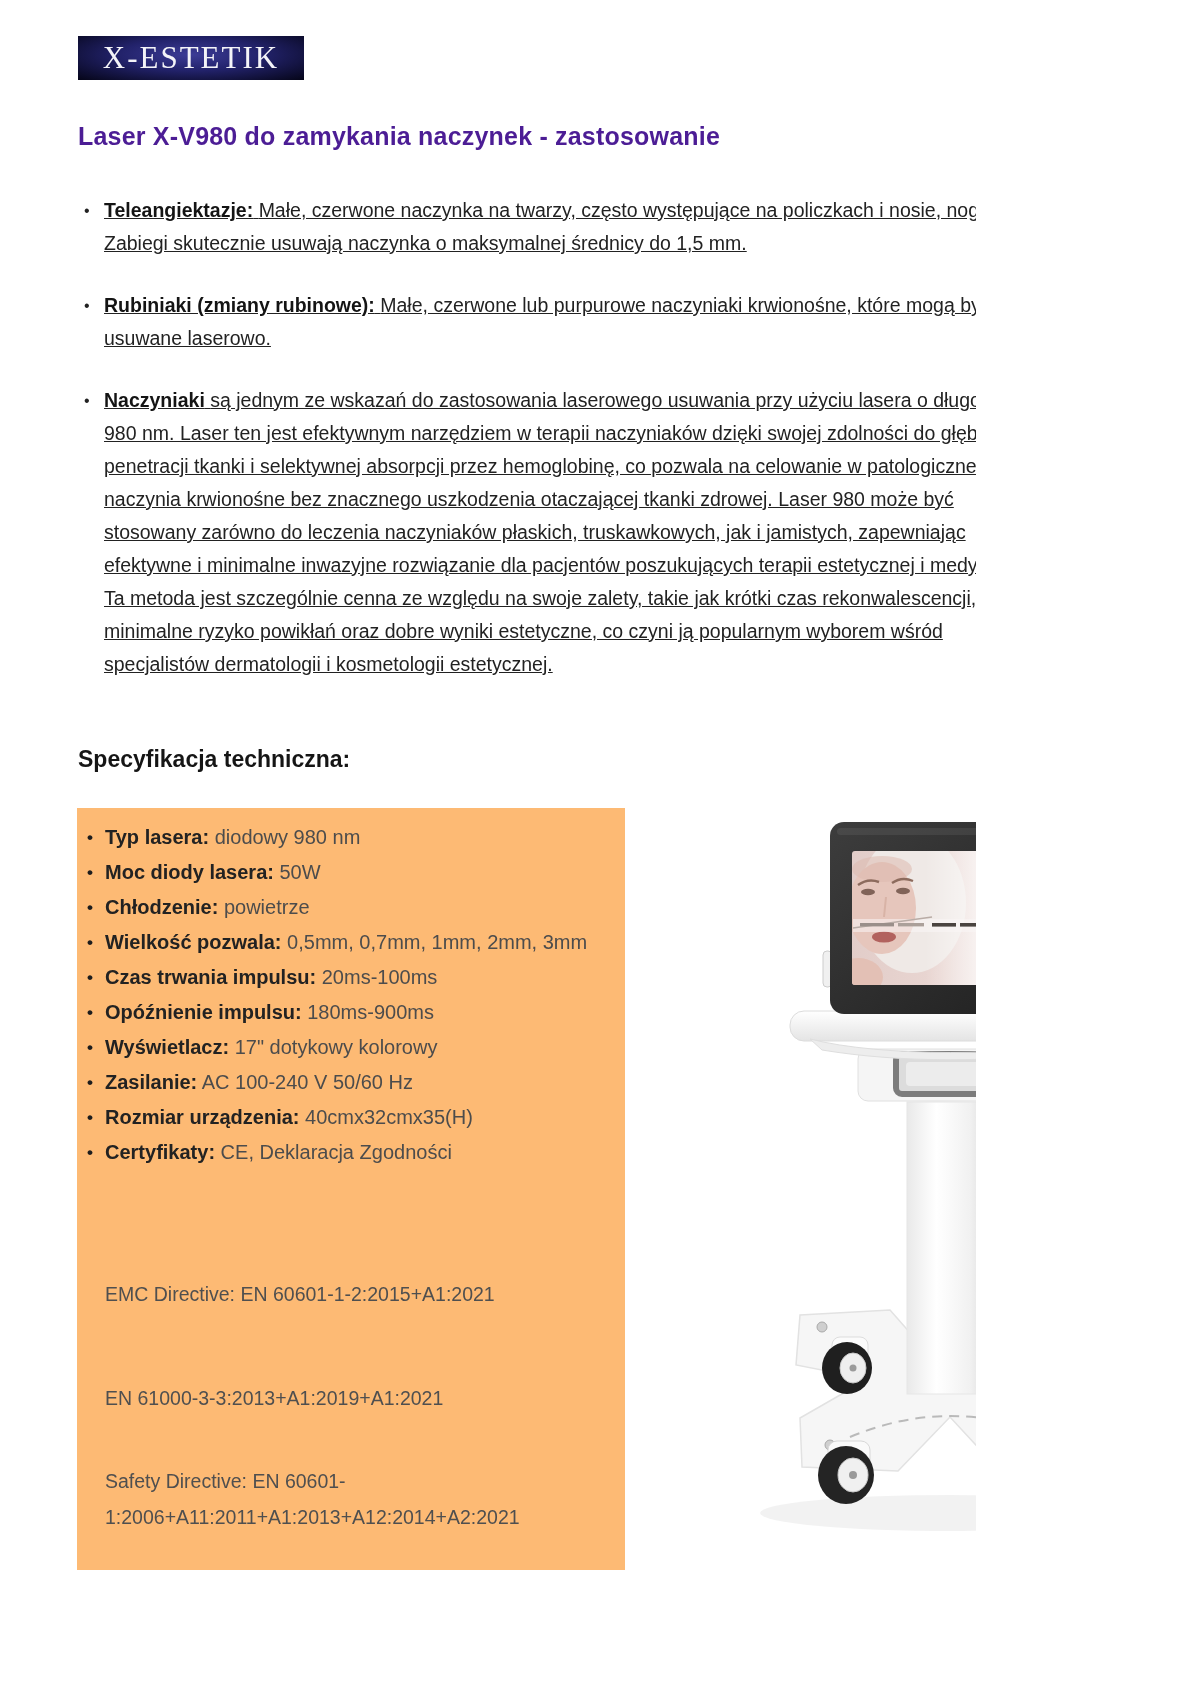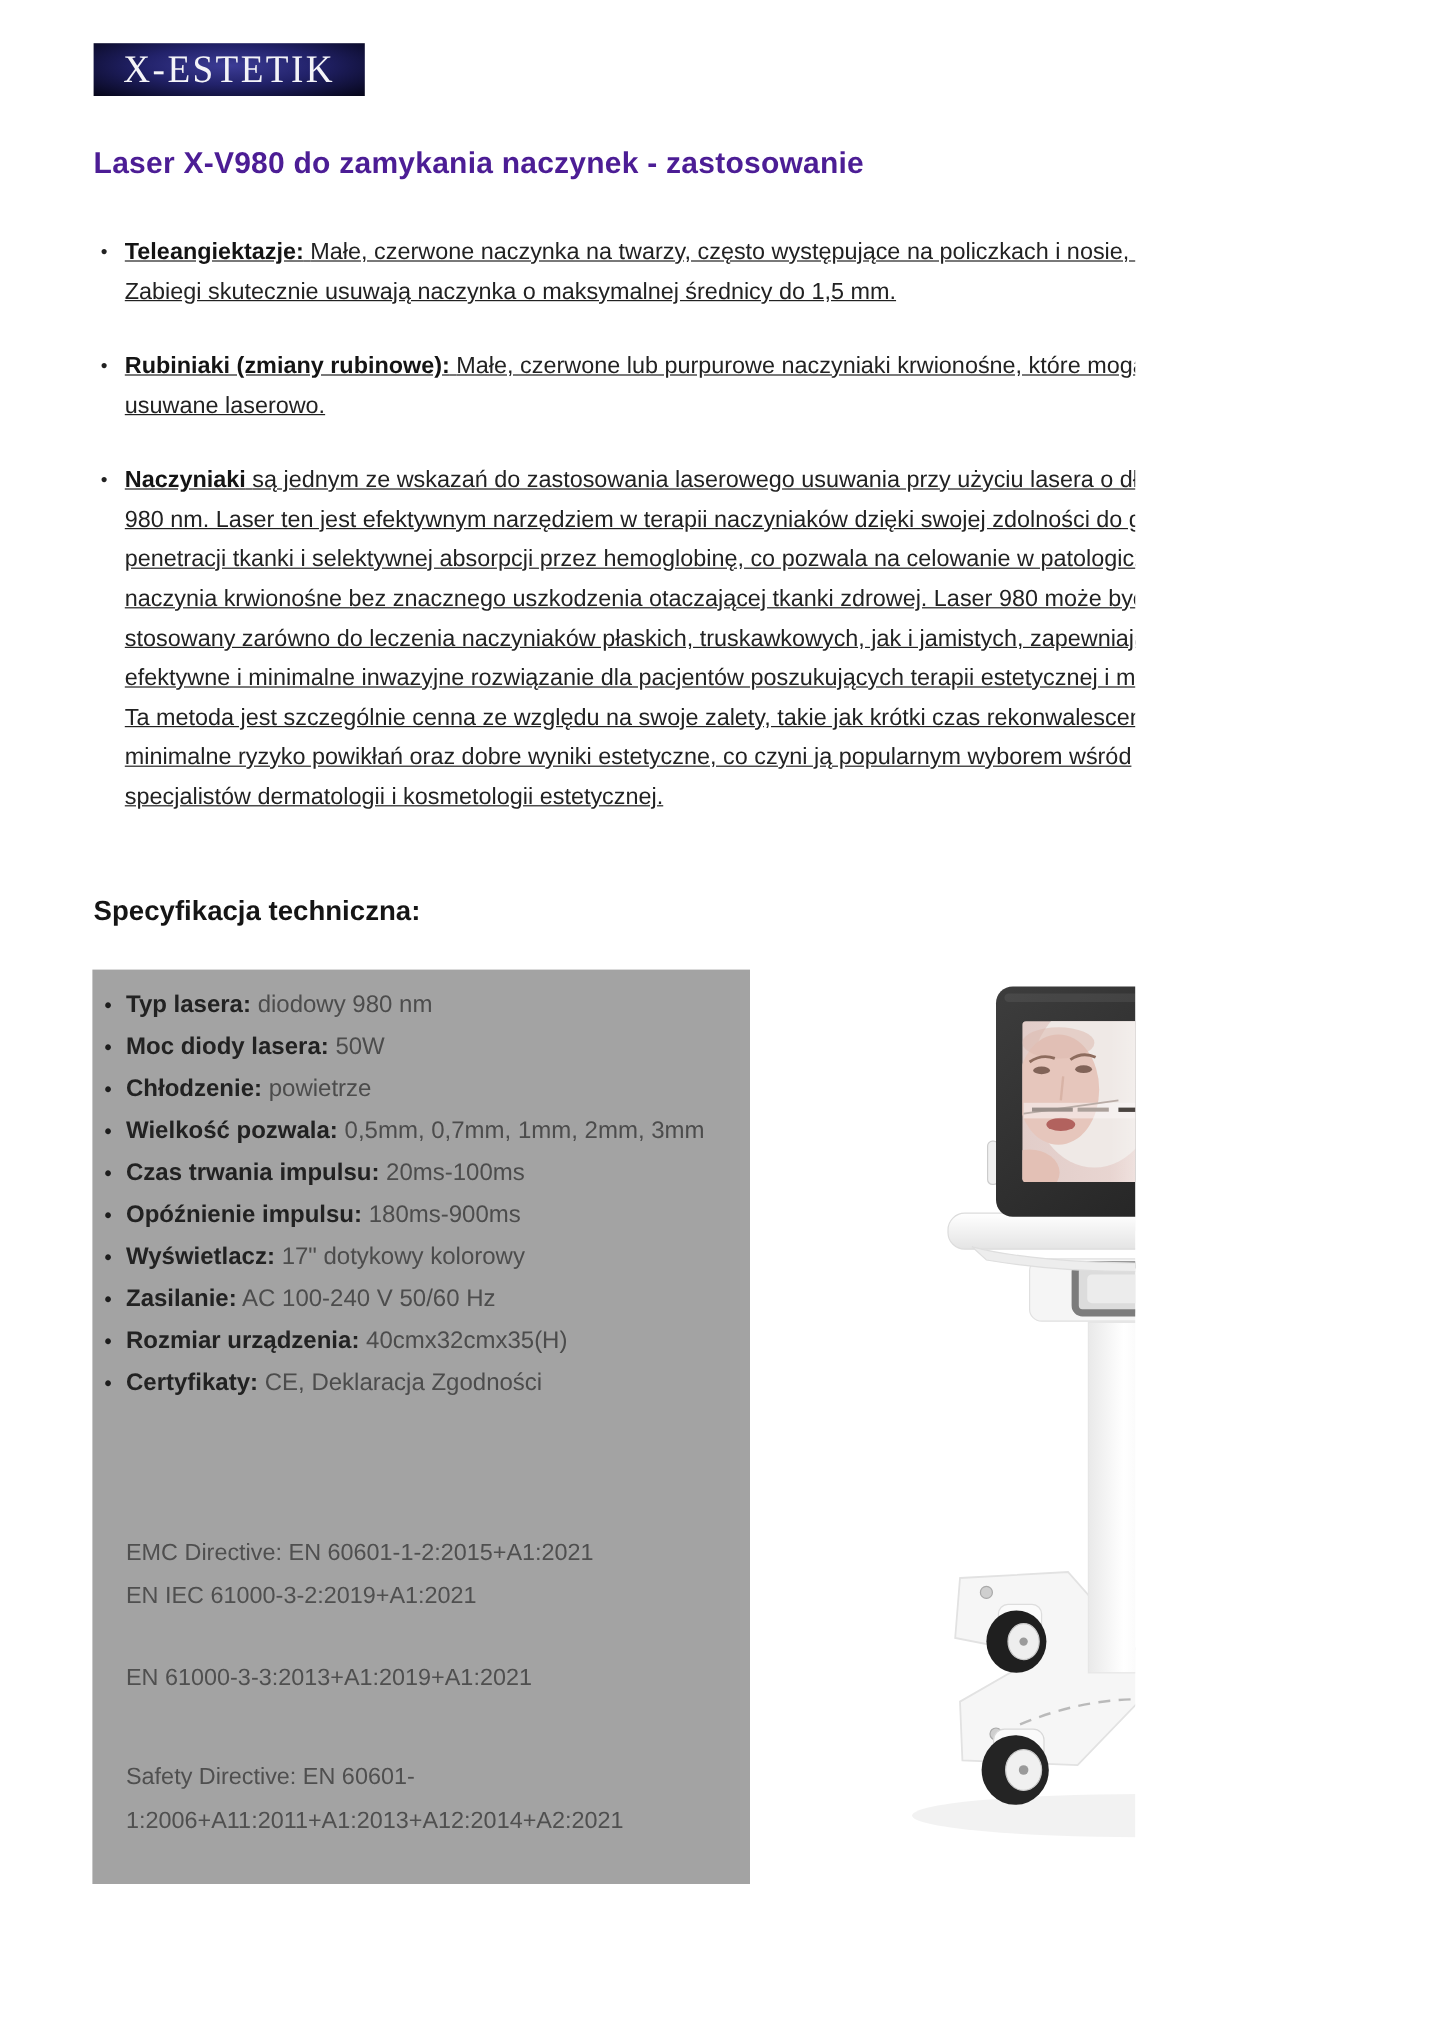--- a/index.html
+++ b/index.html
@@ -1,18 +1,18 @@
 <!DOCTYPE html>
 <html><head>
 <meta charset="utf-8">
 <style>
   html,body{margin:0;padding:0;background:#ffffff;}
   .page{
     position:relative;width:946px;height:1685px;background:#ffffff;
-    font-family:"Liberation Sans",sans-serif;color:#1b1b1b;overflow:hidden;
+    font-family:"Liberation Sans",sans-serif;color:#1b1b1b;overflow:hidden;padding-left:30px;
   }
   .logo{
     position:absolute;left:78px;top:36px;width:226px;height:44px;
     background:radial-gradient(ellipse at 50% 42%, #3c3c96 0%, #22226a 45%, #050518 100%);
     display:flex;align-items:center;justify-content:center;
   }
   .logo span{
     font-family:"Liberation Serif",serif;font-size:31px;color:#f4f4f8;
     letter-spacing:2px;font-weight:normal;transform:scaleY(1.05);
   }
@@ -28,21 +28,21 @@
   .bullets li::before{
     content:"\2022";position:absolute;left:6px;top:0;font-size:16px;color:#222;
   }
   .b-label{font-weight:bold;color:#141414;}
   .h2{
     position:absolute;left:78px;top:746px;margin:0;
     font-size:23px;font-weight:bold;color:#151515;
   }
   .spec-panel{
     position:absolute;left:77px;top:808px;width:548px;height:762px;
-    background:#a3a3a3;
+    background:#fdba74;
   }
   .spec-list{
     position:absolute;left:10px;top:12px;width:530px;margin:0;padding:0;
     list-style:none;font-size:20px;line-height:35px;color:#3d3d3d;
   }
   .spec-list li{position:relative;padding-left:18px;}
   .spec-list li::before{
     content:"\2022";position:absolute;left:0px;top:0;font-size:17px;color:#1d1d1d;font-weight:bold;
   }
   .s-label{font-weight:bold;color:#222222;}
@@ -91,21 +91,20 @@
       <li><span class="s-label">Czas trwania impulsu:</span> <span class="s-value">20ms-100ms</span></li>
       <li><span class="s-label">Opóźnienie impulsu:</span> <span class="s-value">180ms-900ms</span></li>
       <li><span class="s-label">Wyświetlacz:</span> <span class="s-value">17" dotykowy kolorowy</span></li>
       <li><span class="s-label">Zasilanie:</span> <span class="s-value">AC 100-240 V 50/60 Hz</span></li>
       <li><span class="s-label">Rozmiar urządzenia:</span> <span class="s-value">40cmx32cmx35(H)</span></li>
       <li><span class="s-label">Certyfikaty:</span> <span class="s-value">CE, Deklaracja Zgodności</span></li>
     </ul>
 
     <div class="cert-group cg1">
       <div>EMC Directive: EN 60601-1-2:2015+A1:2021</div>
-      <div>EN IEC 61000-3-2:2019+A1:2021</div>
     </div>
     <div class="cert-group cg2">
       <div>EN 61000-3-3:2013+A1:2019+A1:2021</div>
     </div>
     <div class="cert-group cg3">
       <div>Safety Directive: EN 60601-</div>
       <div>1:2006+A11:2011+A1:2013+A12:2014+A2:2021</div>
     </div>
   </div>
 

